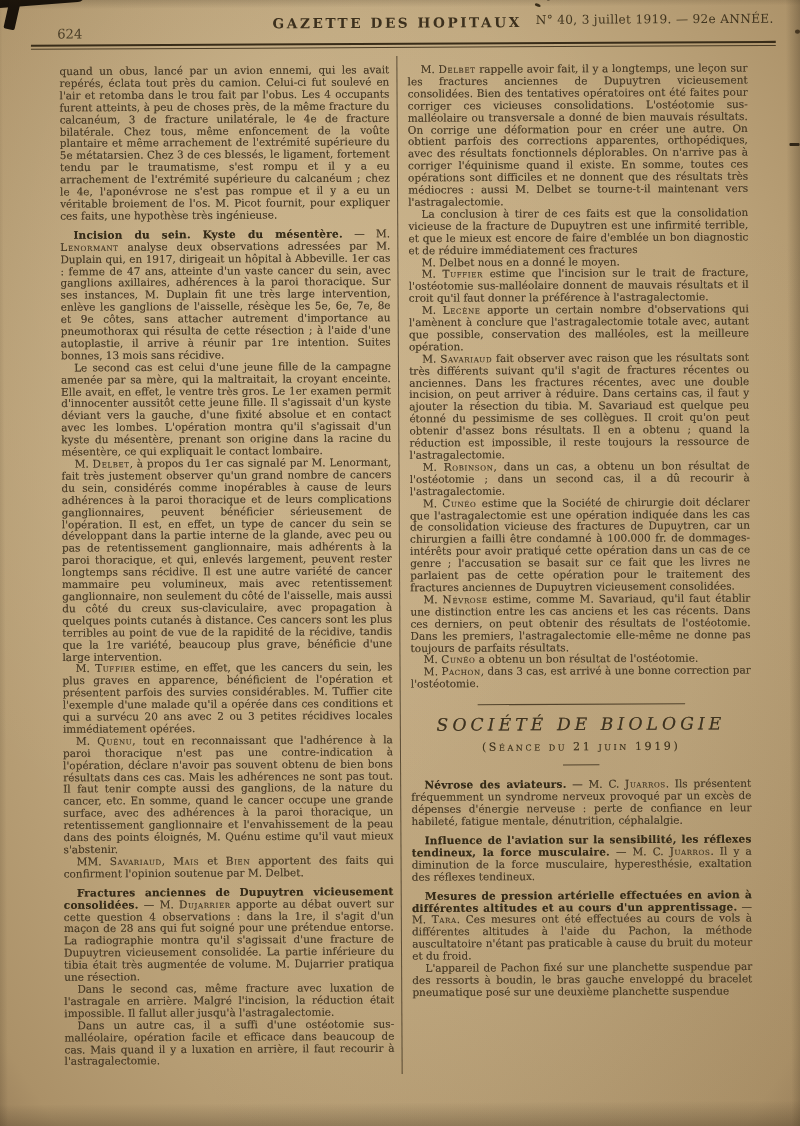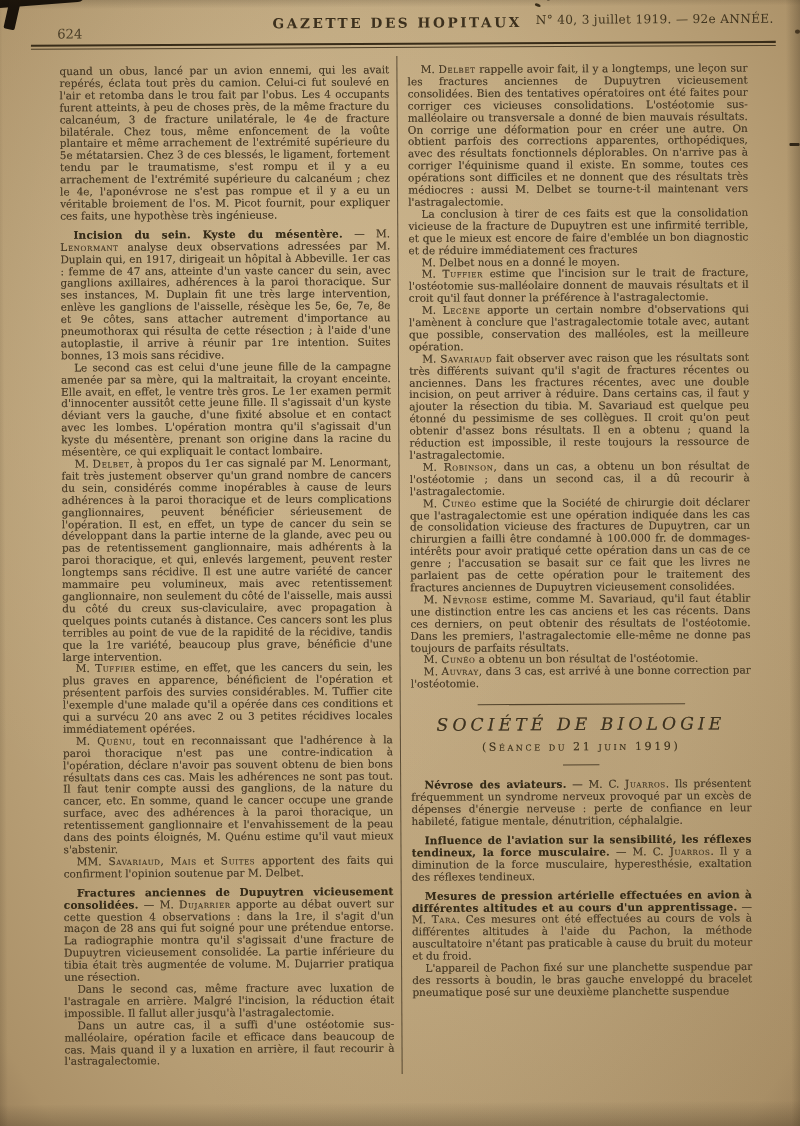--- a/index.html
+++ b/index.html
@@ -96,39 +96,39 @@
 
   <div class="col-divider"></div>
 
   <section class="col col-left">
       <p class="para"><span>quand un obus, lancé par un avion ennemi, qui les avait repérés, éclata tout près du camion. Celui-ci fut soulevé en l'air et retomba dans le trou fait par l'obus. Les 4 occupants furent atteints, à peu de choses près, de la même fracture du calcanéum, 3 de fracture unilatérale, le 4e de fracture bilatérale. Chez tous, même enfoncement de la voûte plantaire et même arrachement de l'extrémité supérieure du 5e métatarsien. Chez 3 de ces blessés, le ligament, fortement tendu par le traumatisme, s'est rompu et il y a eu arrachement de l'extrémité supérieure du calcanéum ; chez le 4e, l'aponévrose ne s'est pas rompue et il y a eu un véritable broiement de l'os. M. Picot fournit, pour expliquer ces faits, une hypothèse très ingénieuse.</span></p>
       <p class="para lead"><span class="seg-b">Incision du sein. Kyste du mésentère.</span><span> — M. </span><span class="seg-sc">Lenormant</span><span> analyse deux observations adressées par M. Duplain qui, en 1917, dirigeait un hôpital à Abbeville. 1er cas : femme de 47 ans, atteinte d'un vaste cancer du sein, avec ganglions axillaires, adhérences à la paroi thoracique. Sur ses instances, M. Duplain fit une très large intervention, enlève les ganglions de l'aisselle, résèque les 5e, 6e, 7e, 8e et 9e côtes, sans attacher autrement d'importance au pneumothorax qui résulta de cette résection ; à l'aide d'une autoplastie, il arrive à réunir par 1re intention. Suites bonnes, 13 mois sans récidive.</span></p>
       <p class="para"><span>Le second cas est celui d'une jeune fille de la campagne amenée par sa mère, qui la maltraitait, la croyant enceinte. Elle avait, en effet, le ventre très gros. Le 1er examen permit d'innocenter aussitôt cette jeune fille. Il s'agissait d'un kyste déviant vers la gauche, d'une fixité absolue et en contact avec les lombes. L'opération montra qu'il s'agissait d'un kyste du mésentère, prenant son origine dans la racine du mésentère, ce qui expliquait le contact lombaire.</span></p>
       <p class="para"><span>M. </span><span class="seg-sc">Delbet</span><span>, à propos du 1er cas signalé par M. Lenormant, fait très justement observer qu'un grand nombre de cancers du sein, considérés comme inopérables à cause de leurs adhérences à la paroi thoracique et de leurs complications ganglionnaires, peuvent bénéficier sérieusement de l'opération. Il est, en effet, un type de cancer du sein se développant dans la partie interne de la glande, avec peu ou pas de retentissement ganglionnaire, mais adhérents à la paroi thoracique, et qui, enlevés largement, peuvent rester longtemps sans récidive. Il est une autre variété de cancer mammaire peu volumineux, mais avec retentissement ganglionnaire, non seulement du côté de l'aisselle, mais aussi du côté du creux sus-claviculaire, avec propagation à quelques points cutanés à distance. Ces cancers sont les plus terribles au point de vue de la rapidité de la récidive, tandis que la 1re variété, beaucoup plus grave, bénéficie d'une large intervention.</span></p>
       <p class="para"><span>M. </span><span class="seg-sc">Tuffier</span><span> estime, en effet, que les cancers du sein, les plus graves en apparence, bénéficient de l'opération et présentent parfois des survies considérables. M. Tuffier cite l'exemple d'une malade qu'il a opérée dans ces conditions et qui a survécu 20 ans avec 2 ou 3 petites récidives locales immédiatement opérées.</span></p>
       <p class="para"><span>M. </span><span class="seg-sc">Quénu</span><span>, tout en reconnaissant que l'adhérence à la paroi thoracique n'est pas une contre-indication à l'opération, déclare n'avoir pas souvent obtenu de bien bons résultats dans ces cas. Mais les adhérences ne sont pas tout. Il faut tenir compte aussi des ganglions, de la nature du cancer, etc. En somme, quand le cancer occupe une grande surface, avec des adhérences à la paroi thoracique, un retentissement ganglionnaire et l'envahissement de la peau dans des points éloignés, M. Quénu estime qu'il vaut mieux s'abstenir.</span></p>
-      <p class="para"><span>MM. </span><span class="seg-sc">Savariaud</span><span>, </span><span class="seg-sc">Mais</span><span> et </span><span class="seg-sc">Suites</span><span> apportent des faits qui confirment l'opinion soutenue par M. Delbet.</span></p>
+      <p class="para"><span>MM. </span><span class="seg-sc">Savariaud</span><span>, </span><span class="seg-sc">Mais</span><span> et </span><span class="seg-sc">Bien</span><span> apportent des faits qui confirment l'opinion soutenue par M. Delbet.</span></p>
       <p class="para lead"><span class="seg-b">Fractures anciennes de Dupuytren vicieusement consolidées.</span><span> — M. </span><span class="seg-sc">Dujarrier</span><span> apporte au débat ouvert sur cette question 4 observations : dans la 1re, il s'agit d'un maçon de 28 ans qui fut soigné pour une prétendue entorse. La radiographie montra qu'il s'agissait d'une fracture de Dupuytren vicieusement consolidée. La partie inférieure du tibia était très augmentée de volume. M. Dujarrier pratiqua une résection.</span></p>
       <p class="para"><span>Dans le second cas, même fracture avec luxation de l'astragale en arrière. Malgré l'incision, la réduction était impossible. Il fallut aller jusqu'à l'astragalectomie.</span></p>
       <p class="para"><span>Dans un autre cas, il a suffi d'une ostéotomie sus-malléolaire, opération facile et efficace dans beaucoup de cas. Mais quand il y a luxation en arrière, il faut recourir à l'astragalectomie.</span></p>
     </section>
 
   <section class="col col-right">
     <div>
         <p class="para"><span>M. </span><span class="seg-sc">Delbet</span><span> rappelle avoir fait, il y a longtemps, une leçon sur les fractures anciennes de Dupuytren vicieusement consolidées. Bien des tentatives opératoires ont été faites pour corriger ces vicieuses consolidations. L'ostéotomie sus-malléolaire ou transversale a donné de bien mauvais résultats. On corrige une déformation pour en créer une autre. On obtient parfois des corrections apparentes, orthopédiques, avec des résultats fonctionnels déplorables. On n'arrive pas à corriger l'équinisme quand il existe. En somme, toutes ces opérations sont difficiles et ne donnent que des résultats très médiocres : aussi M. Delbet se tourne-t-il maintenant vers l'astragalectomie.</span></p>
         <p class="para"><span>La conclusion à tirer de ces faits est que la consolidation vicieuse de la fracture de Dupuytren est une infirmité terrible, et que le mieux est encore de faire d'emblée un bon diagnostic et de réduire immédiatement ces fractures</span></p>
         <p class="para"><span>M. Delbet nous en a donné le moyen.</span></p>
         <p class="para"><span>M. </span><span class="seg-sc">Tuffier</span><span> estime que l'incision sur le trait de fracture, l'ostéotomie sus-malléolaire donnent de mauvais résultats et il croit qu'il faut donner la préférence à l'astragalectomie.</span></p>
         <p class="para"><span>M. </span><span class="seg-sc">Lecène</span><span> apporte un certain nombre d'observations qui l'amènent à conclure que l'astragalectomie totale avec, autant que possible, conservation des malléoles, est la meilleure opération.</span></p>
         <p class="para"><span>M. </span><span class="seg-sc">Savariaud</span><span> fait observer avec raison que les résultats sont très différents suivant qu'il s'agit de fractures récentes ou anciennes. Dans les fractures récentes, avec une double incision, on peut arriver à réduire. Dans certains cas, il faut y ajouter la résection du tibia. M. Savariaud est quelque peu étonné du pessimisme de ses collègues. Il croit qu'on peut obtenir d'assez bons résultats. Il en a obtenu ; quand la réduction est impossible, il reste toujours la ressource de l'astragalectomie.</span></p>
         <p class="para"><span>M. </span><span class="seg-sc">Robinson</span><span>, dans un cas, a obtenu un bon résultat de l'ostéotomie ; dans un second cas, il a dû recourir à l'astragalectomie.</span></p>
         <p class="para"><span>M. </span><span class="seg-sc">Cunéo</span><span> estime que la Société de chirurgie doit déclarer que l'astragalectomie est une opération indiquée dans les cas de consolidation vicieuse des fractures de Dupuytren, car un chirurgien a failli être condamné à 100.000 fr. de dommages-intérêts pour avoir pratiqué cette opération dans un cas de ce genre ; l'accusation se basait sur ce fait que les livres ne parlaient pas de cette opération pour le traitement des fractures anciennes de Dupuytren vicieusement consolidées.</span></p>
         <p class="para"><span>M. </span><span class="seg-sc">Névrose</span><span> estime, comme M. Savariaud, qu'il faut établir une distinction entre les cas anciens et les cas récents. Dans ces derniers, on peut obtenir des résultats de l'ostéotomie. Dans les premiers, l'astragalectomie elle-même ne donne pas toujours de parfaits résultats.</span></p>
         <p class="para"><span>M. </span><span class="seg-sc">Cunéo</span><span> a obtenu un bon résultat de l'ostéotomie.</span></p>
-        <p class="para"><span>M. </span><span class="seg-sc">Auvray</span><span>, dans 3 cas, est arrivé à une bonne correction par l'ostéotomie.</span></p>
+        <p class="para"><span>M. </span><span class="seg-sc">Pachon</span><span>, dans 3 cas, est arrivé à une bonne correction par l'ostéotomie.</span></p>
       </div>
     <div class="bio-section">
       <div class="bio-rule-top"></div>
       <h2 class="bio-title">SOCIÉTÉ DE BIOLOGIE</h2>
       <div class="bio-sub">(Séance du 21 juin 1919)</div>
       <div class="bio-rule-bottom"></div>
     </div>
     <div>
         <p class="para lead"><span class="seg-b">Névrose des aviateurs.</span><span> — M. C. </span><span class="seg-sc">Juarros</span><span>. Ils présentent fréquemment un syndrome nerveux provoqué par un excès de dépenses d'énergie nerveuse : perte de confiance en leur habileté, fatigue mentale, dénutrition, céphalalgie.</span></p>
         <p class="para lead"><span class="seg-b">Influence de l'aviation sur la sensibilité, les réflexes tendineux, la force musculaire.</span><span> — M. C. </span><span class="seg-sc">Juarros</span><span>. Il y a diminution de la force musculaire, hyperesthésie, exaltation des réflexes tendineux.</span></p>

